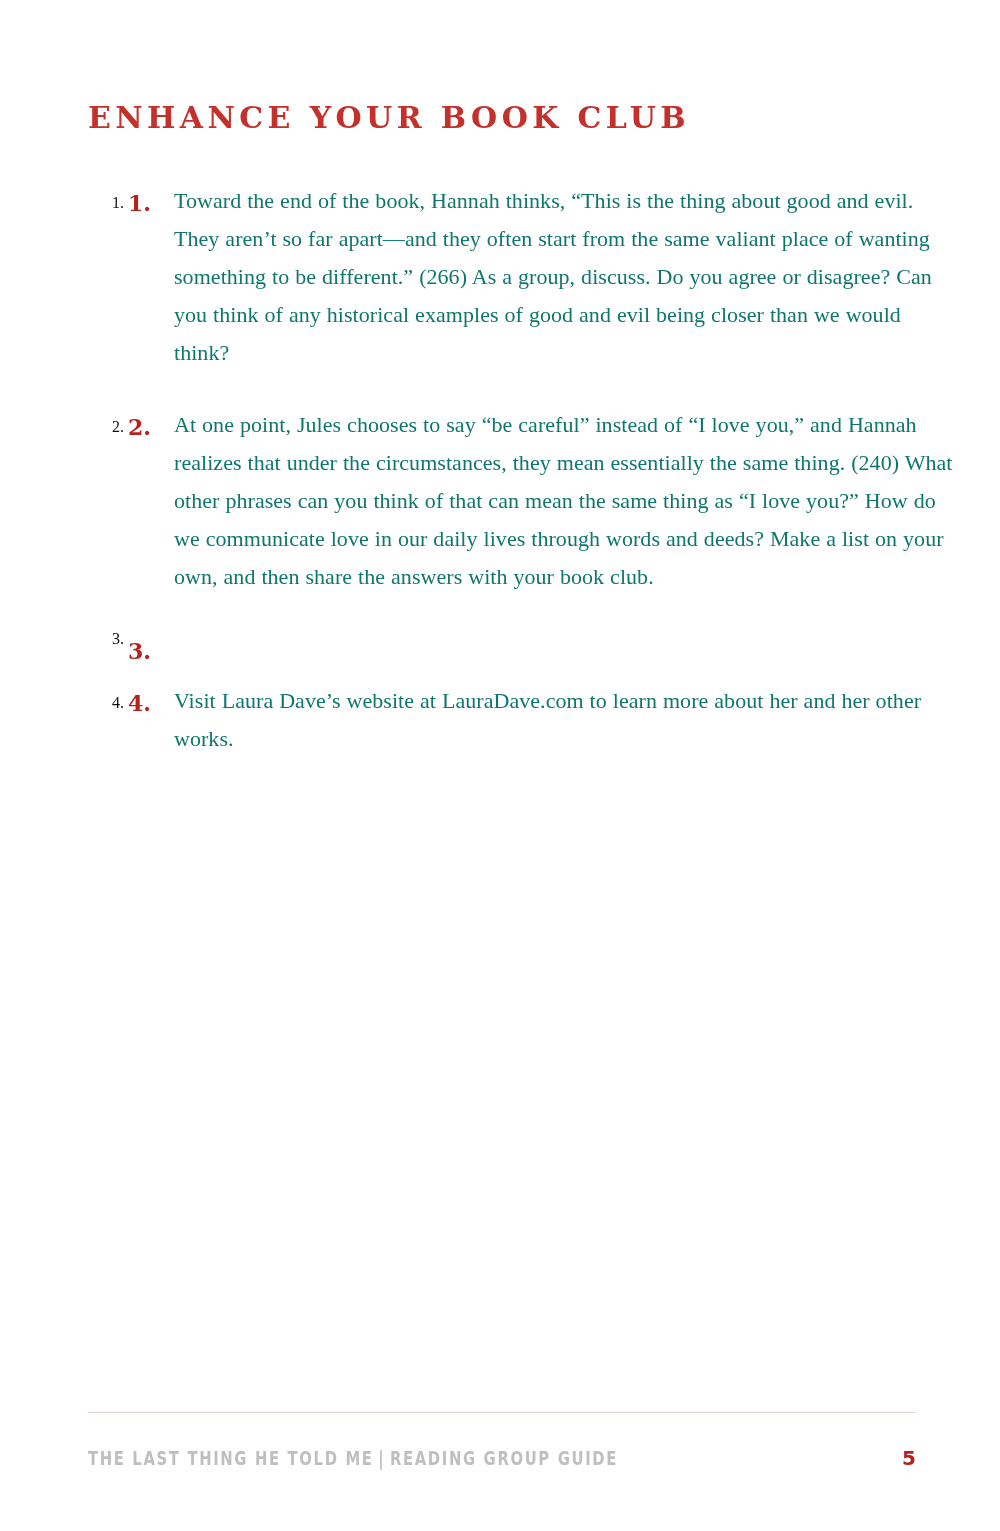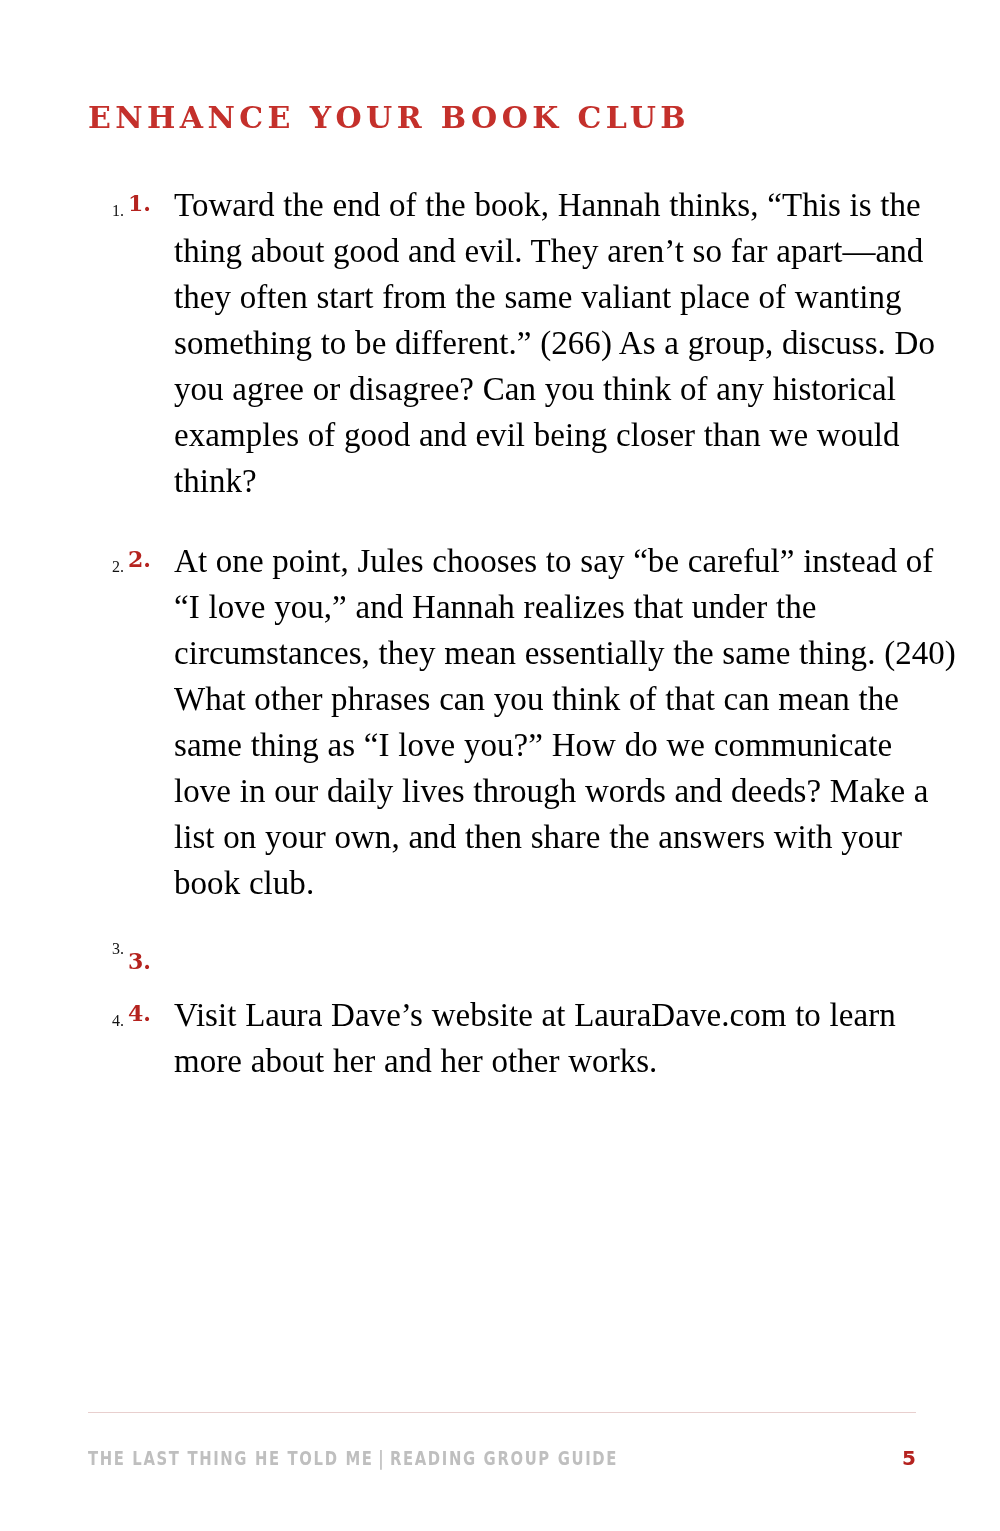--- a/index.html
+++ b/index.html
@@ -63,23 +63,23 @@
     width: 34px;
     font-family: "DejaVu Serif", "Liberation Serif", serif;
     font-weight: bold;
     font-size: 22px;
     line-height: 42.6px;
     color: #b5231f;
     text-align: left;
   }
   .qa-text {
     font-family: "Liberation Serif", "DejaVu Serif", serif;
-    font-size: 33px;
-    line-height: 46px;
-    color: #000000;
+    font-size: 22px;
+    line-height: 38px;
+    color: #0f766e;
     text-align: left;
     letter-spacing: 0.05px;
     word-spacing: 0.4px;
   }
 
   
   .footer-rule {
     position: absolute;
     left: 88px;
     top: 1412px;

